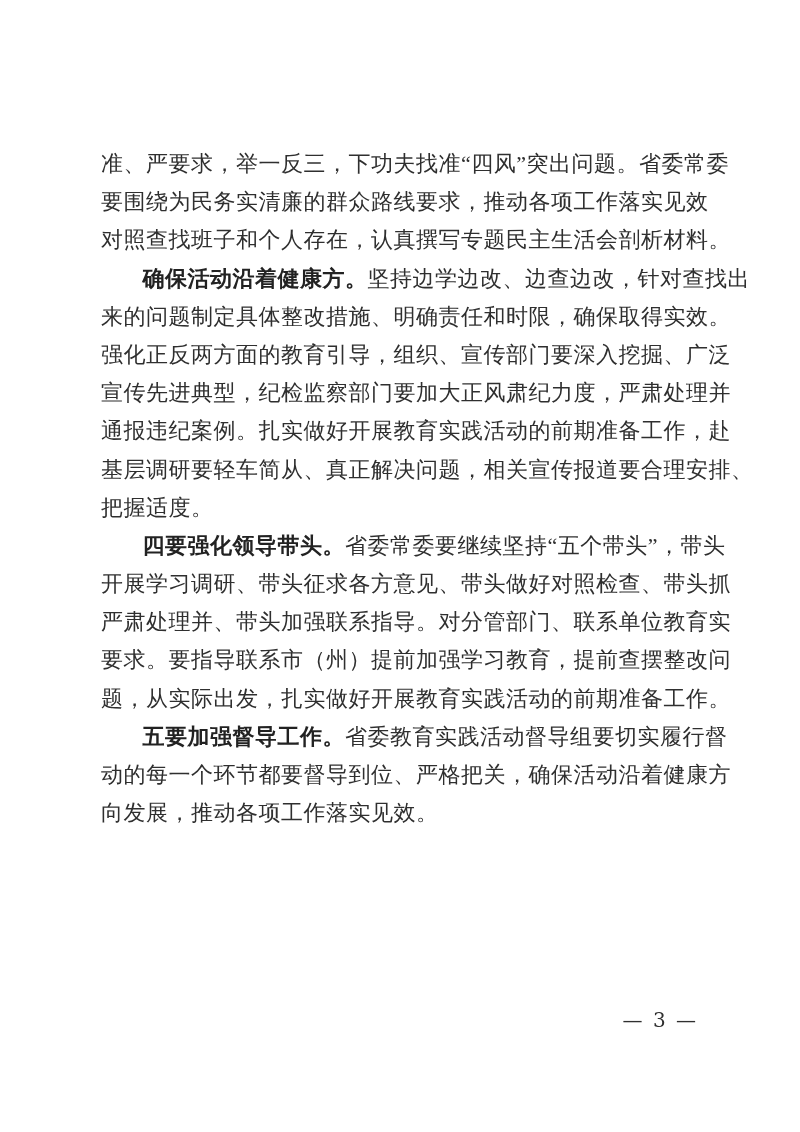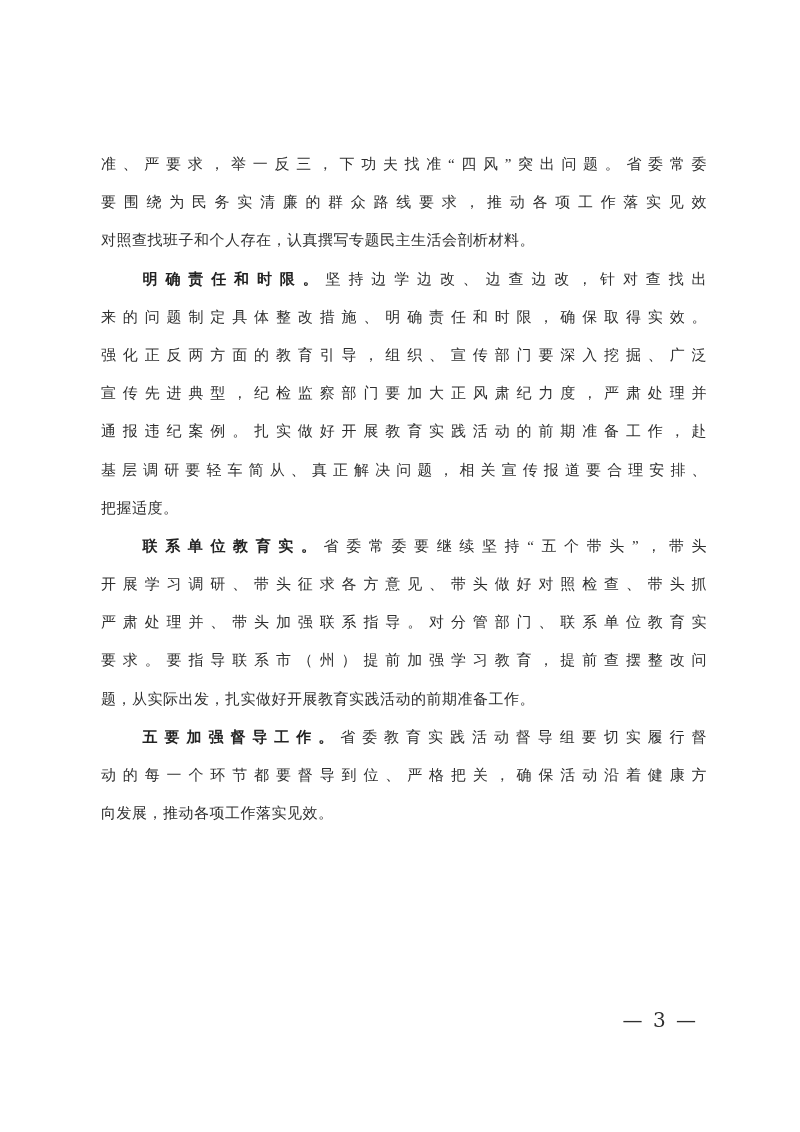--- a/index.html
+++ b/index.html
@@ -14,21 +14,21 @@
     background: #ffffff;
     overflow: hidden;
     font-family: "Liberation Serif", "DejaVu Serif", serif;
   }
   .doc-body {
     position: absolute;
     left: 101px;
     top: 145px;
     width: 606px;
     color: #2f2f2f;
-    font-size: 15px;
+    font-size: 22px;
   }
   .line {
     height: 38.2px;
     line-height: 38.2px;
     text-align: justify;
     text-align-last: justify;
     letter-spacing: 0.5px;
     white-space: nowrap;
   }
   .line.end {
@@ -53,28 +53,28 @@
   }
 </style>
 </head>
 <body>
 
 <div class="page">
   <div class="doc-body">
       <div class="line">准、严要求，举一反三，下功夫找准“四风”突出问题。省委常委</div>
       <div class="line">要围绕为民务实清廉的群众路线要求，推动各项工作落实见效</div>
       <div class="line end">对照查找班子和个人存在，认真撰写专题民主生活会剖析材料。</div>
-      <div class="line indent"><b class="head">明确责任和时限。</b>坚持边学边改、边查边改，针对查找出</div>
+      <div class="line indent"><b class="head">确保活动沿着健康方。</b>坚持边学边改、边查边改，针对查找出</div>
       <div class="line">来的问题制定具体整改措施、明确责任和时限，确保取得实效。</div>
       <div class="line">强化正反两方面的教育引导，组织、宣传部门要深入挖掘、广泛</div>
       <div class="line">宣传先进典型，纪检监察部门要加大正风肃纪力度，严肃处理并</div>
       <div class="line">通报违纪案例。扎实做好开展教育实践活动的前期准备工作，赴</div>
       <div class="line">基层调研要轻车简从、真正解决问题，相关宣传报道要合理安排、</div>
       <div class="line end">把握适度。</div>
-      <div class="line indent"><b class="head">联系单位教育实。</b>省委常委要继续坚持“五个带头”，带头</div>
+      <div class="line indent"><b class="head">四要强化领导带头。</b>省委常委要继续坚持“五个带头”，带头</div>
       <div class="line">开展学习调研、带头征求各方意见、带头做好对照检查、带头抓</div>
       <div class="line">严肃处理并、带头加强联系指导。对分管部门、联系单位教育实</div>
       <div class="line">要求。要指导联系市（州）提前加强学习教育，提前查摆整改问</div>
       <div class="line end">题，从实际出发，扎实做好开展教育实践活动的前期准备工作。</div>
       <div class="line indent"><b class="head">五要加强督导工作。</b>省委教育实践活动督导组要切实履行督</div>
       <div class="line">动的每一个环节都要督导到位、严格把关，确保活动沿着健康方</div>
       <div class="line end">向发展，推动各项工作落实见效。</div>
     </div>
   <div class="footer">— 3 —</div>
 </div>

